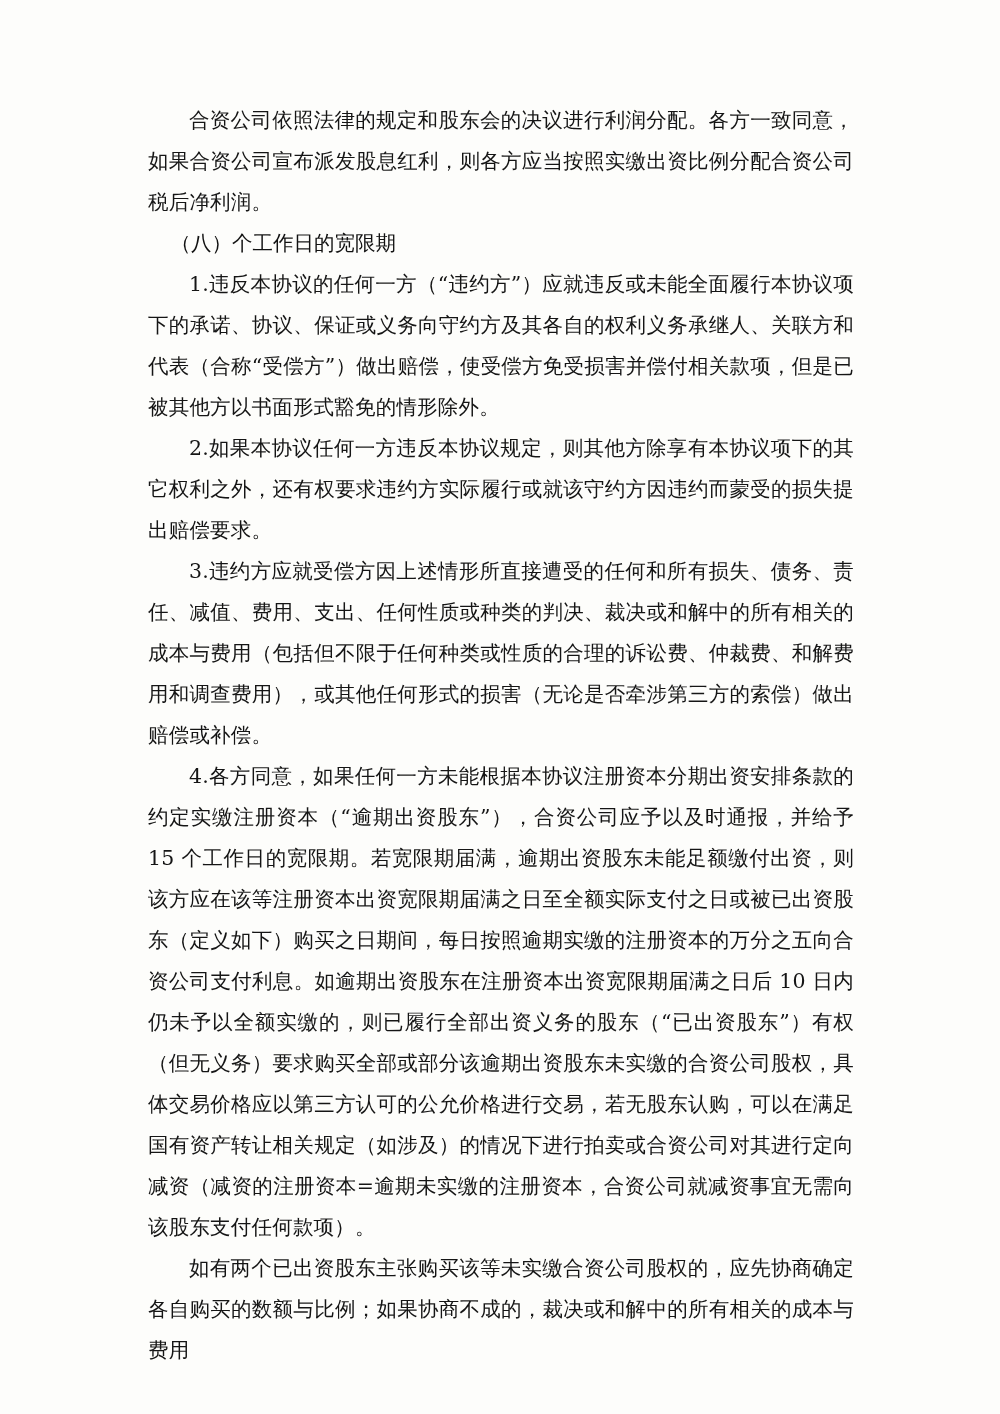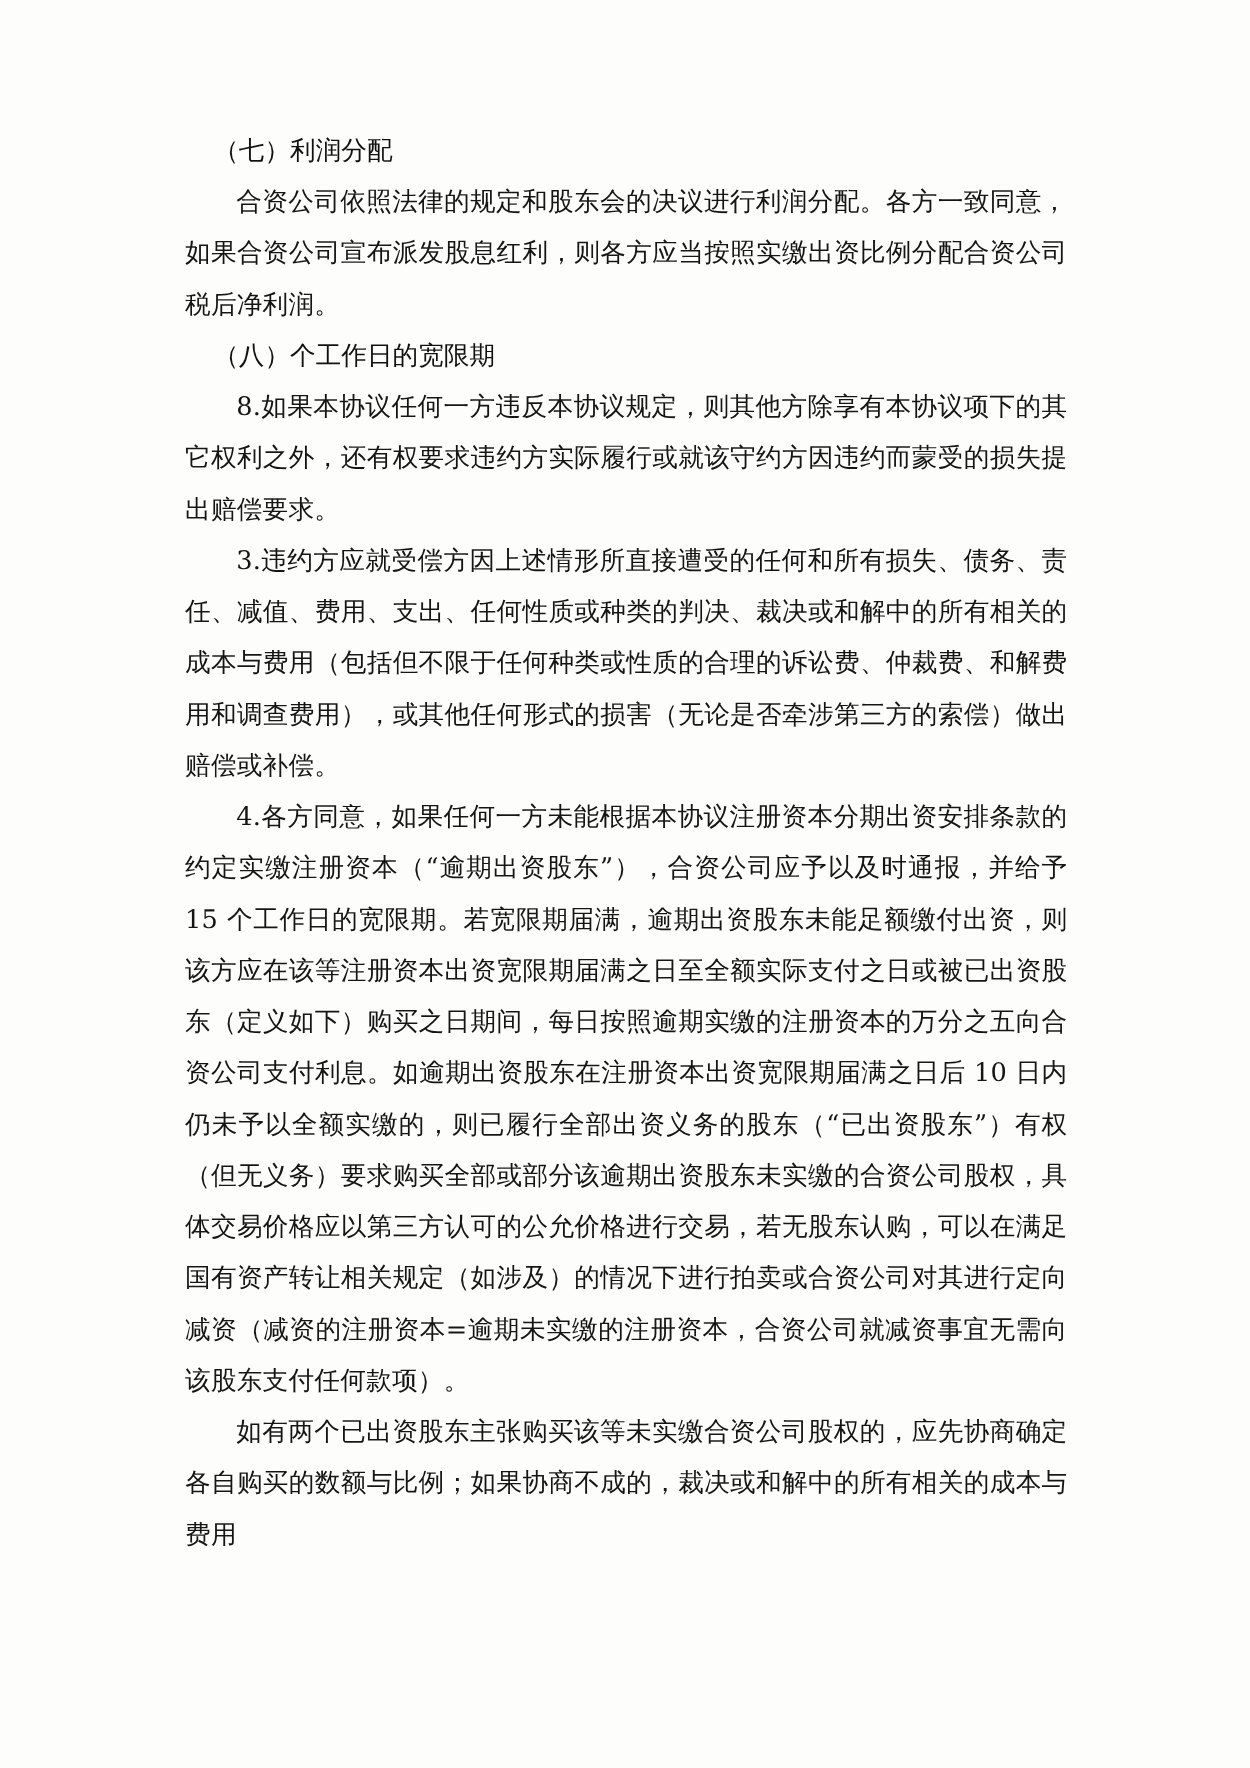--- a/index.html
+++ b/index.html
@@ -45,28 +45,28 @@
     color: #111;
     margin: 0;
   }
 </style>
 </head>
 <body>
 
 <div class="page">
   <div class="content">
 
-    <p class="heading">（七）利润分配</p>
 
     <p class="para indent2">合资公司依照法律的规定和股东会的决议进行利润分配。各方一致同意，如果合资公司宣布派发股息红利，则各方应当按照实缴出资比例分配合资公司税后净利润。</p>
 
     <p class="heading">（八）个工作日的宽限期</p>
 
+    <p class="para indent2">1.违反本协议的任何一方（“违约方”）应就违反或未能全面履行本协议项下的承诺、协议、保证或义务向守约方及其各自的权利义务承继人、关联方和代表（合称“受偿方”）做出赔偿，使受偿方免受损害并偿付相关款项，但是已被其他方以书面形式豁免的情形除外。</p>
 
-    <p class="para indent2">8.如果本协议任何一方违反本协议规定，则其他方除享有本协议项下的其它权利之外，还有权要求违约方实际履行或就该守约方因违约而蒙受的损失提出赔偿要求。</p>
+    <p class="para indent2">2.如果本协议任何一方违反本协议规定，则其他方除享有本协议项下的其它权利之外，还有权要求违约方实际履行或就该守约方因违约而蒙受的损失提出赔偿要求。</p>
 
     <p class="para indent2">3.违约方应就受偿方因上述情形所直接遭受的任何和所有损失、债务、责任、减值、费用、支出、任何性质或种类的判决、裁决或和解中的所有相关的成本与费用（包括但不限于任何种类或性质的合理的诉讼费、仲裁费、和解费用和调查费用），或其他任何形式的损害（无论是否牵涉第三方的索偿）做出赔偿或补偿。</p>
 
     <p class="para indent2">4.各方同意，如果任何一方未能根据本协议注册资本分期出资安排条款的约定实缴注册资本（“逾期出资股东”），合资公司应予以及时通报，并给予 15 个工作日的宽限期。若宽限期届满，逾期出资股东未能足额缴付出资，则该方应在该等注册资本出资宽限期届满之日至全额实际支付之日或被已出资股东（定义如下）购买之日期间，每日按照逾期实缴的注册资本的万分之五向合资公司支付利息。如逾期出资股东在注册资本出资宽限期届满之日后 10 日内仍未予以全额实缴的，则已履行全部出资义务的股东（“已出资股东”）有权（但无义务）要求购买全部或部分该逾期出资股东未实缴的合资公司股权，具体交易价格应以第三方认可的公允价格进行交易，若无股东认购，可以在满足国有资产转让相关规定（如涉及）的情况下进行拍卖或合资公司对其进行定向减资（减资的注册资本=逾期未实缴的注册资本，合资公司就减资事宜无需向该股东支付任何款项）。</p>
 
     <p class="para indent2">如有两个已出资股东主张购买该等未实缴合资公司股权的，应先协商确定各自购买的数额与比例；如果协商不成的，裁决或和解中的所有相关的成本与费用</p>
 
   </div>
 </div>
 

